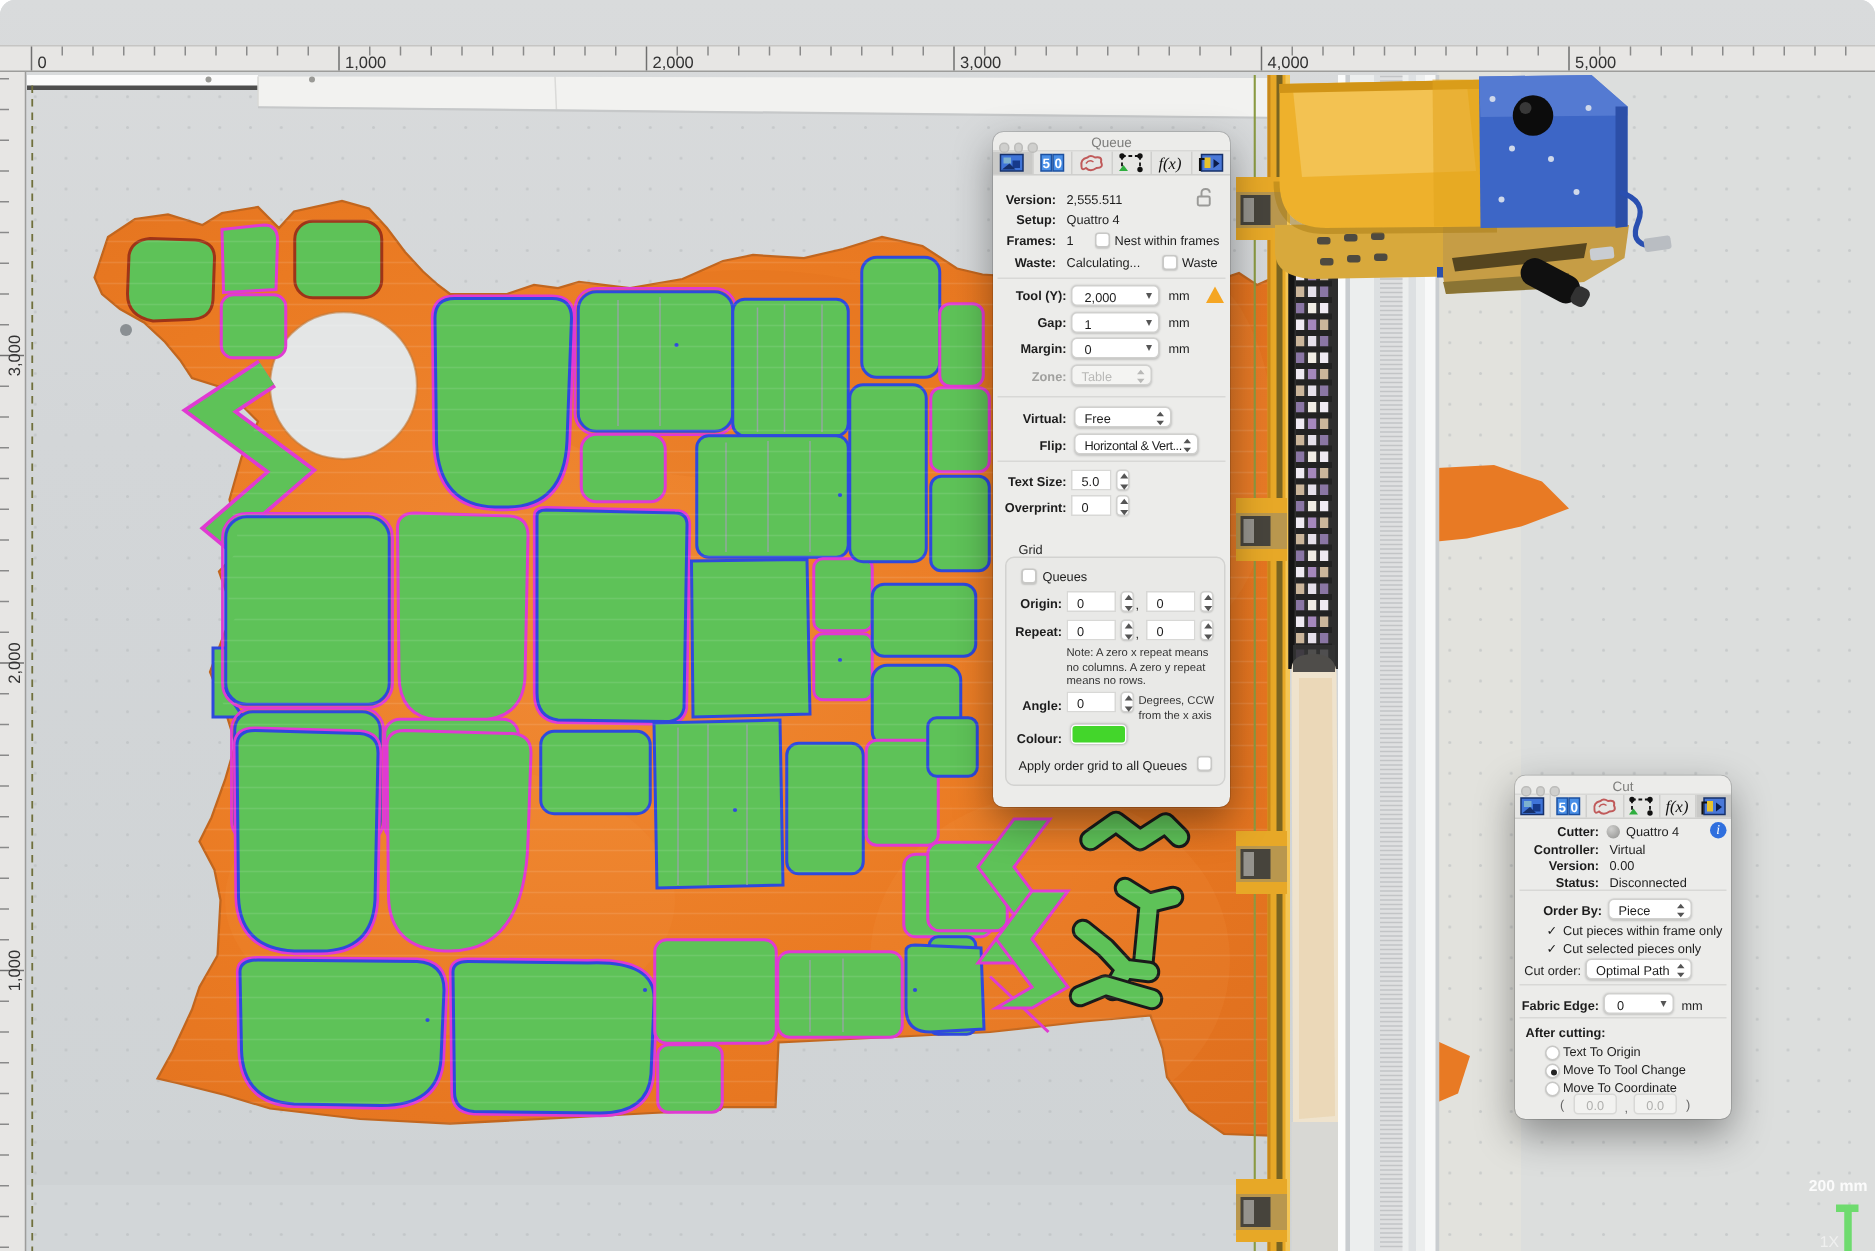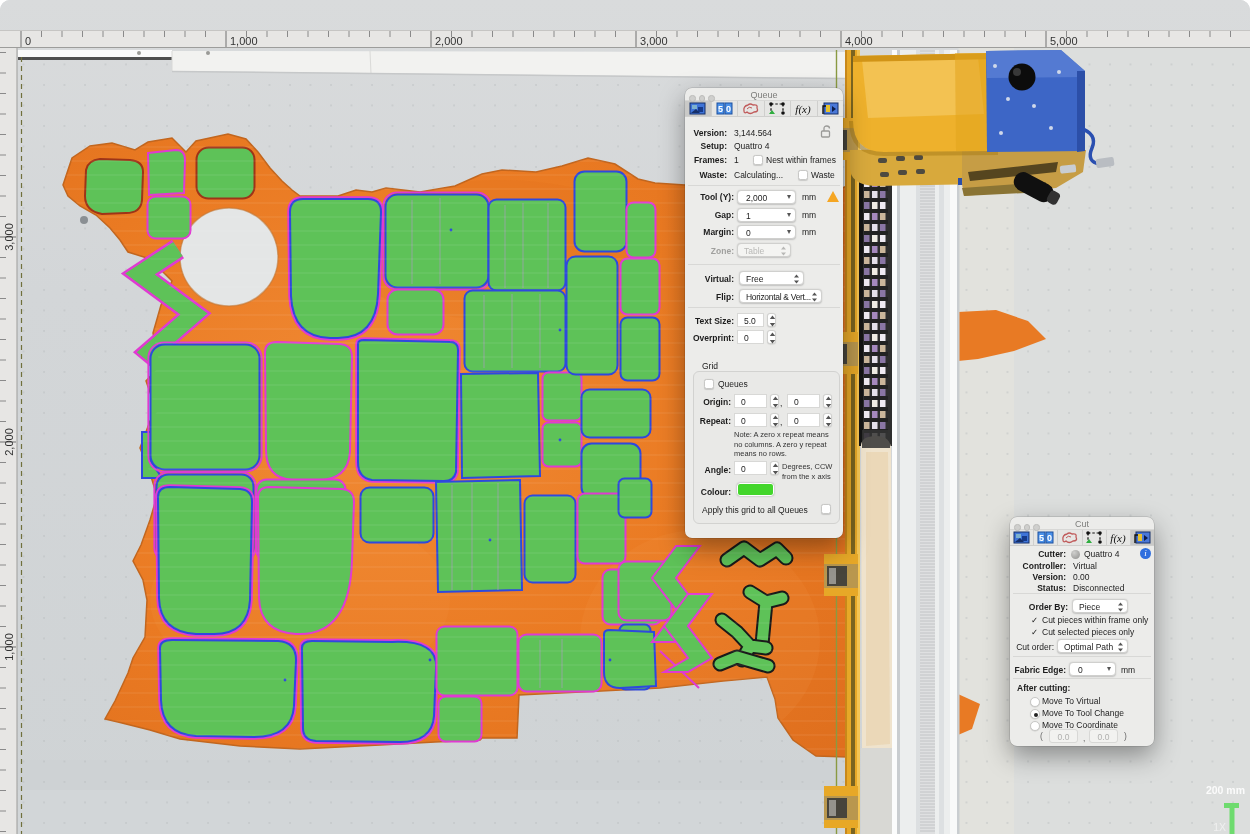--- a/index.html
+++ b/index.html
@@ -706,21 +706,21 @@
 <line x1="0" y1="831.5" x2="6" y2="831.5" stroke="#8a8a8a" stroke-width="1"></line>
 <line x1="0" y1="852.0" x2="16" y2="852.0" stroke="#707070" stroke-width="1"></line>
 <text x="13" y="237" font-size="11" fill="#333" transform="rotate(-90 13 237)" text-anchor="middle">3,000</text>
 <text x="13" y="442" font-size="11" fill="#333" transform="rotate(-90 13 442)" text-anchor="middle">2,000</text>
 <text x="13" y="647" font-size="11" fill="#333" transform="rotate(-90 13 647)" text-anchor="middle">1,000</text>
 <text x="1245" y="794" font-size="10.5" fill="#fdfdfd" text-anchor="end" font-weight="bold" opacity="0.95">200 mm</text>
 <rect x="1224" y="803" width="15" height="5" fill="#6edb6e"></rect>
 <rect x="1229.5" y="805" width="5" height="29" fill="#6edb6e"></rect>
 <text x="1226" y="831" font-size="10.5" fill="#f2f2f2" text-anchor="end" opacity="0.9">1X</text>
 </svg>
-<div class="pal" style="left:685px;top:88px;width:158px;height:450px">
+<div class="pal" style="left:662px;top:88px;width:158px;height:450px">
       <div class="ptitle"><span class="pdots"><i></i><i></i><i></i></span>Queue</div>
       <div class="tbar">
         <div class="ticell" style="background:#c9c9c7;">
           <svg width="21" height="15" viewBox="0 0 21 15">
             <rect x="3" y="2" width="15" height="11" fill="#3f74d8" stroke="#16306a" stroke-width="1"></rect>
             <rect x="5" y="4" width="5" height="4" fill="#9cc" opacity="0.7"></rect>
             <rect x="11" y="6" width="5" height="5" fill="#163a8a"></rect>
             <path d="M4,12 L9,8 L13,12 Z" fill="#16306a"></path>
           </svg>
         </div>
@@ -755,21 +755,21 @@
         <div class="ticell" style="">
           <svg width="21" height="15" viewBox="0 0 21 15">
             <rect x="4" y="2" width="14" height="11" fill="#4a78d8" stroke="#16306a" stroke-width="1"></rect>
             <rect x="6" y="4" width="4" height="7" fill="#e8c22c"></rect>
             <path d="M3,13 L3,5 L6,5" fill="none" stroke="#111" stroke-width="1.4"></path>
             <path d="M12,5 L16,8 L12,11 Z" fill="#0c1c4a"></path>
           </svg>
         </div>
       </div>
       <div class="b" style="right:116px;top:40px">Version:</div>
-      <div class="t" style="left:49px;top:40px">3,144.564</div>
+      <div class="t" style="left:49px;top:40px">2,555.511</div>
       <svg style="position:absolute;left:135px;top:37px" width="12" height="13" viewBox="0 0 12 13">
         <rect x="1.5" y="6" width="8" height="6" rx="1" fill="none" stroke="#9a9a98" stroke-width="1.3"></rect>
         <path d="M4,6 L4,3.5 Q4,1 6.8,1 Q9.5,1 9.5,3.5" fill="none" stroke="#9a9a98" stroke-width="1.3"></path>
       </svg>
       <div class="b" style="right:116px;top:53px">Setup:</div>
       <div class="t" style="left:49px;top:53px">Quattro 4</div>
       <div class="b" style="right:116px;top:67px">Frames:</div>
       <div class="t" style="left:49px;top:67px">1</div>
       <div style="position:absolute;left:68px;top:67px;width:10px;height:10px;background:#fff;border:1px solid #c8c8c6;border-radius:2.5px;box-shadow:0 0.5px 1px rgba(0,0,0,0.15)"></div>
       <div class="t" style="left:81px;top:67px">Nest within frames</div>
@@ -845,21 +845,21 @@
       <div class="n" style="left:49px;top:342px;width:102px">Note:  A zero x repeat means no columns.  A zero y repeat means no rows.</div>
       <div class="b" style="right:112px;top:377px">Angle:</div>
       <div class="fld" style="left:49px;top:373px;width:33px">0</div>
       <div class="stp" style="left:85px;top:373px"><svg width="9" height="14" viewBox="0 0 9 14">
           <path d="M4.5,1.5 L7.2,5 L1.8,5 Z" fill="#555"></path>
           <path d="M4.5,12.5 L1.8,9 L7.2,9 Z" fill="#555"></path>
         </svg></div>
       <div class="n" style="left:97px;top:374px;width:60px">Degrees, CCW from the x axis</div>
       <div class="b" style="right:112px;top:399px">Colour:</div>
       <div style="position:absolute;left:52px;top:395px;width:37px;height:13px;background:#43d62b;border:1px solid #fff;border-radius:3px;box-shadow:0 0 2px rgba(0,0,0,0.35)"></div>
-      <div class="t" style="left:17px;top:417px">Apply this grid to all Queues</div>
+      <div class="t" style="left:17px;top:417px">Apply order grid to all Queues</div>
       <div style="position:absolute;left:136px;top:416px;width:10px;height:10px;background:#fff;border:1px solid #c8c8c6;border-radius:2.5px;box-shadow:0 0.5px 1px rgba(0,0,0,0.15)"></div>
     </div>
 <div class="pal" style="left:1010px;top:517px;width:144px;height:229px">
       <div class="ptitle"><span class="pdots"><i></i><i></i><i></i></span>Cut</div>
       <div class="tbar">
         <div class="ticell" style="">
           <svg width="21" height="15" viewBox="0 0 21 15">
             <rect x="3" y="2" width="15" height="11" fill="#3f74d8" stroke="#16306a" stroke-width="1"></rect>
             <rect x="5" y="4" width="5" height="4" fill="#9cc" opacity="0.7"></rect>
             <rect x="11" y="6" width="5" height="5" fill="#163a8a"></rect>
@@ -926,21 +926,21 @@
       <div class="pop" style="left:47px;top:122px;width:71px">Optimal Path<span class="popa"><svg width="7" height="10" viewBox="0 0 7 10">
             <path d="M3.5,0.5 L6,3.5 L1,3.5 Z M3.5,9.5 L1,6.5 L6,6.5 Z" fill="#555"></path>
           </svg></span></div>
       <div style="position:absolute;left:3px;top:139px;width:138px;height:1px;background:#d8d8d6"></div>
       <div class="b" style="right:88px;top:148px">Fabric Edge:</div>
       <div class="cmb" style="left:59px;top:145px;width:47px">0<span class="cmba">▾</span></div>
       <div class="t" style="left:111px;top:148px">mm</div>
       <div style="position:absolute;left:3px;top:161px;width:138px;height:1px;background:#d8d8d6"></div>
       <div class="b" style="left:7px;top:166px">After cutting:</div>
       <div style="position:absolute;left:20px;top:180px;width:10px;height:10px;border-radius:50%;background:#fff;border:1px solid #c8c8c6;box-shadow:0 0.5px 1px rgba(0,0,0,0.15)"></div>
-      <div class="t" style="left:32px;top:179px">Move To Virtual</div>
+      <div class="t" style="left:32px;top:179px">Text To Origin</div>
       <div style="position:absolute;left:20px;top:192px;width:10px;height:10px;border-radius:50%;background:#fff;border:1px solid #c8c8c6;box-shadow:0 0.5px 1px rgba(0,0,0,0.15)">
         <div style="position:absolute;left:2.5px;top:2.5px;width:4px;height:4px;border-radius:50%;background:#222"></div>
       </div>
       <div class="t" style="left:32px;top:191px">Move To Tool Change</div>
       <div style="position:absolute;left:20px;top:204px;width:10px;height:10px;border-radius:50%;background:#fff;border:1px solid #c8c8c6;box-shadow:0 0.5px 1px rgba(0,0,0,0.15)"></div>
       <div class="t" style="left:32px;top:203px">Move To Coordinate</div>
       <div class="t" style="left:30px;top:214px;color:#666">(</div>
       <div class="fld dis3" style="left:39px;top:212px;width:29px">0.0</div>
       <div class="t" style="left:73px;top:216px;color:#666">,</div>
       <div class="fld dis3" style="left:79px;top:212px;width:29px">0.0</div>

